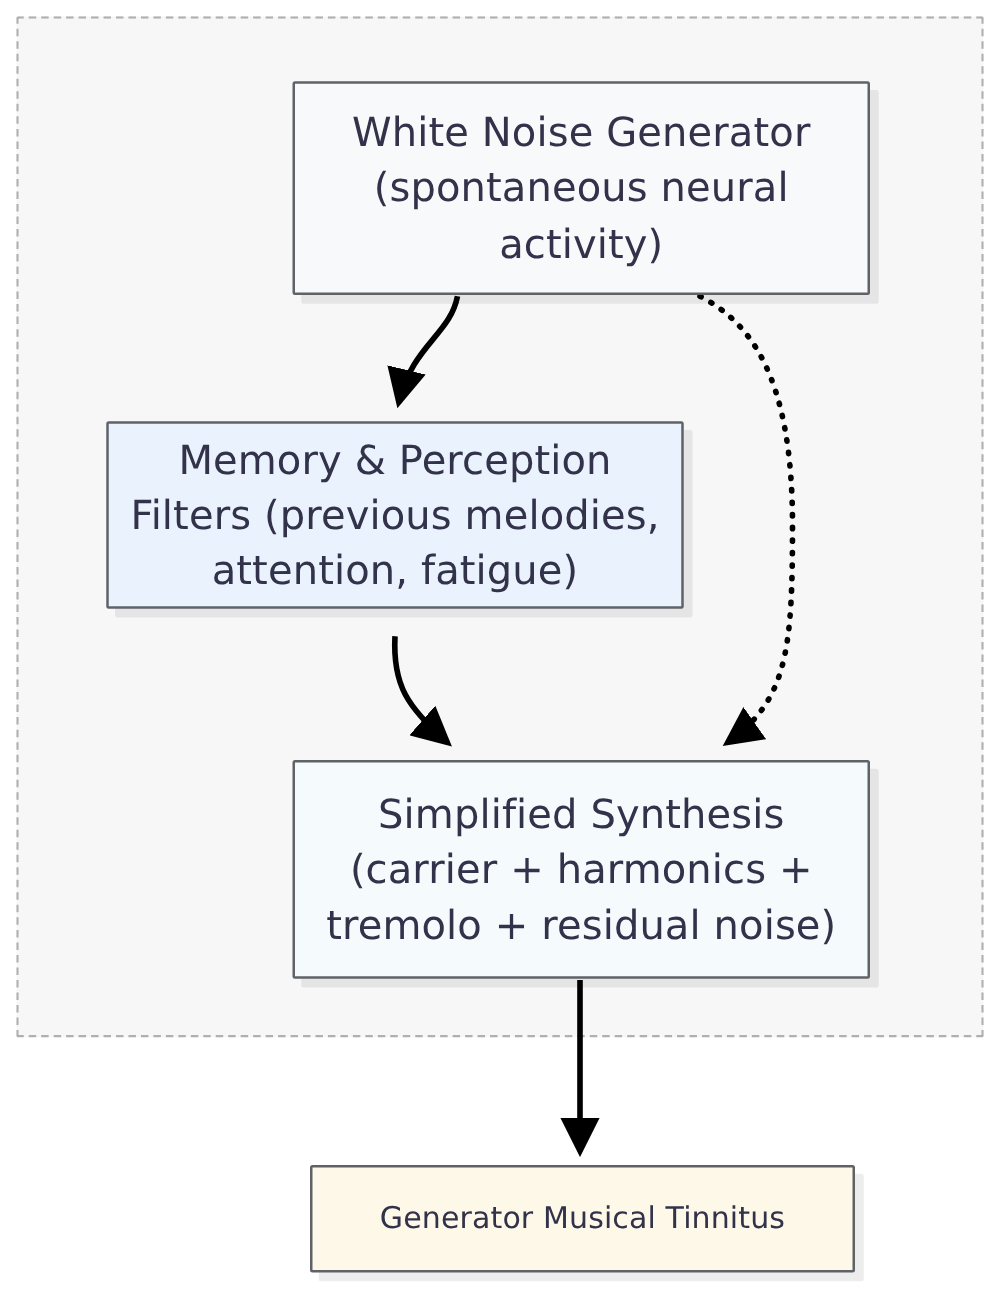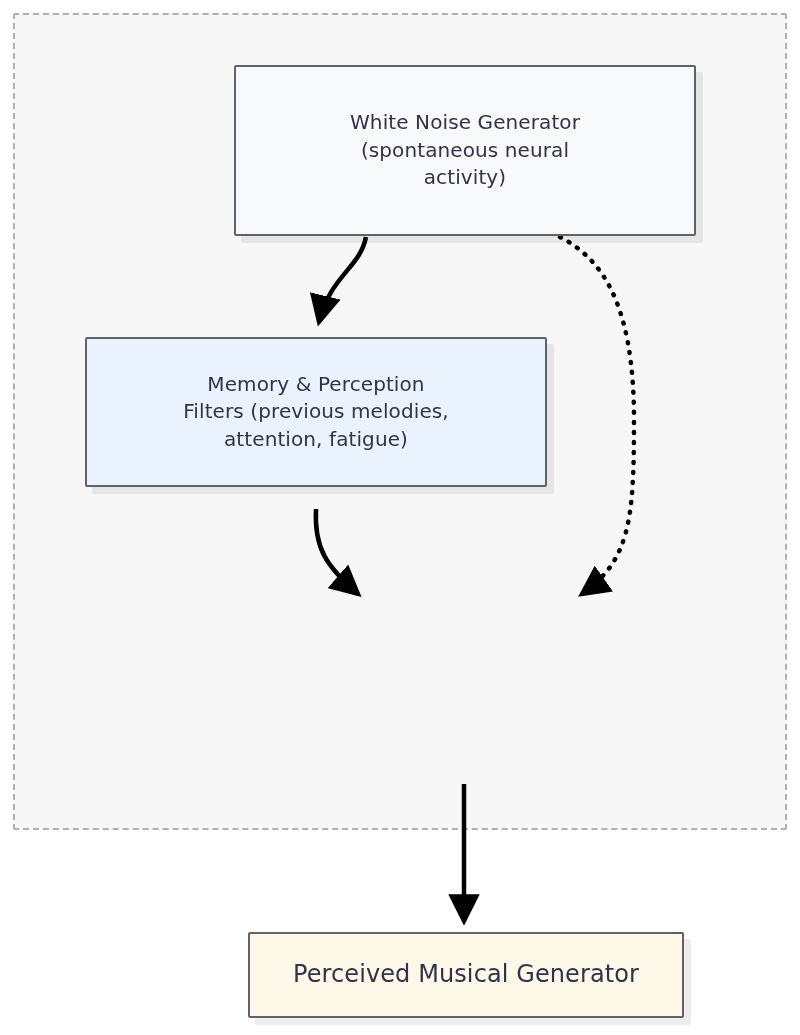--- a/index.html
+++ b/index.html
@@ -33,21 +33,21 @@
   .node {
     position: absolute;
     box-sizing: border-box;
     border: 2px solid #5f6368;
     border-radius: 2px;
     display: flex;
     align-items: center;
     justify-content: center;
     text-align: center;
     color: #32324a;
-    font-size: 20px;
+    font-size: 32px;
     line-height: 1.38;
     letter-spacing: 0.1px;
     box-shadow: 7px 7px 0 0 rgba(0,0,0,0.07);
     padding: 4px 10px;
   }
   .node .label {
     display: block;
     white-space: pre-line;
   }
   #node-noise {
@@ -119,18 +119,23 @@
 (spontaneous neural
 activity)</span>
   </div>
 
   <div class="node" id="node-filters">
     <span class="label">Memory &amp; Perception
 Filters (previous melodies,
 attention, fatigue)</span>
   </div>
 
+  <div class="node" id="node-synth">
+    <span class="label">Simplified Synthesis
+(carrier + harmonics +
+tremolo + residual noise)</span>
+  </div>
 
   <div class="node" id="node-perceived">
-    <span class="label">Perceived Musical Generator</span>
+    <span class="label">Generator Musical Tinnitus</span>
   </div>
 
 </div>
 
 </body></html>

